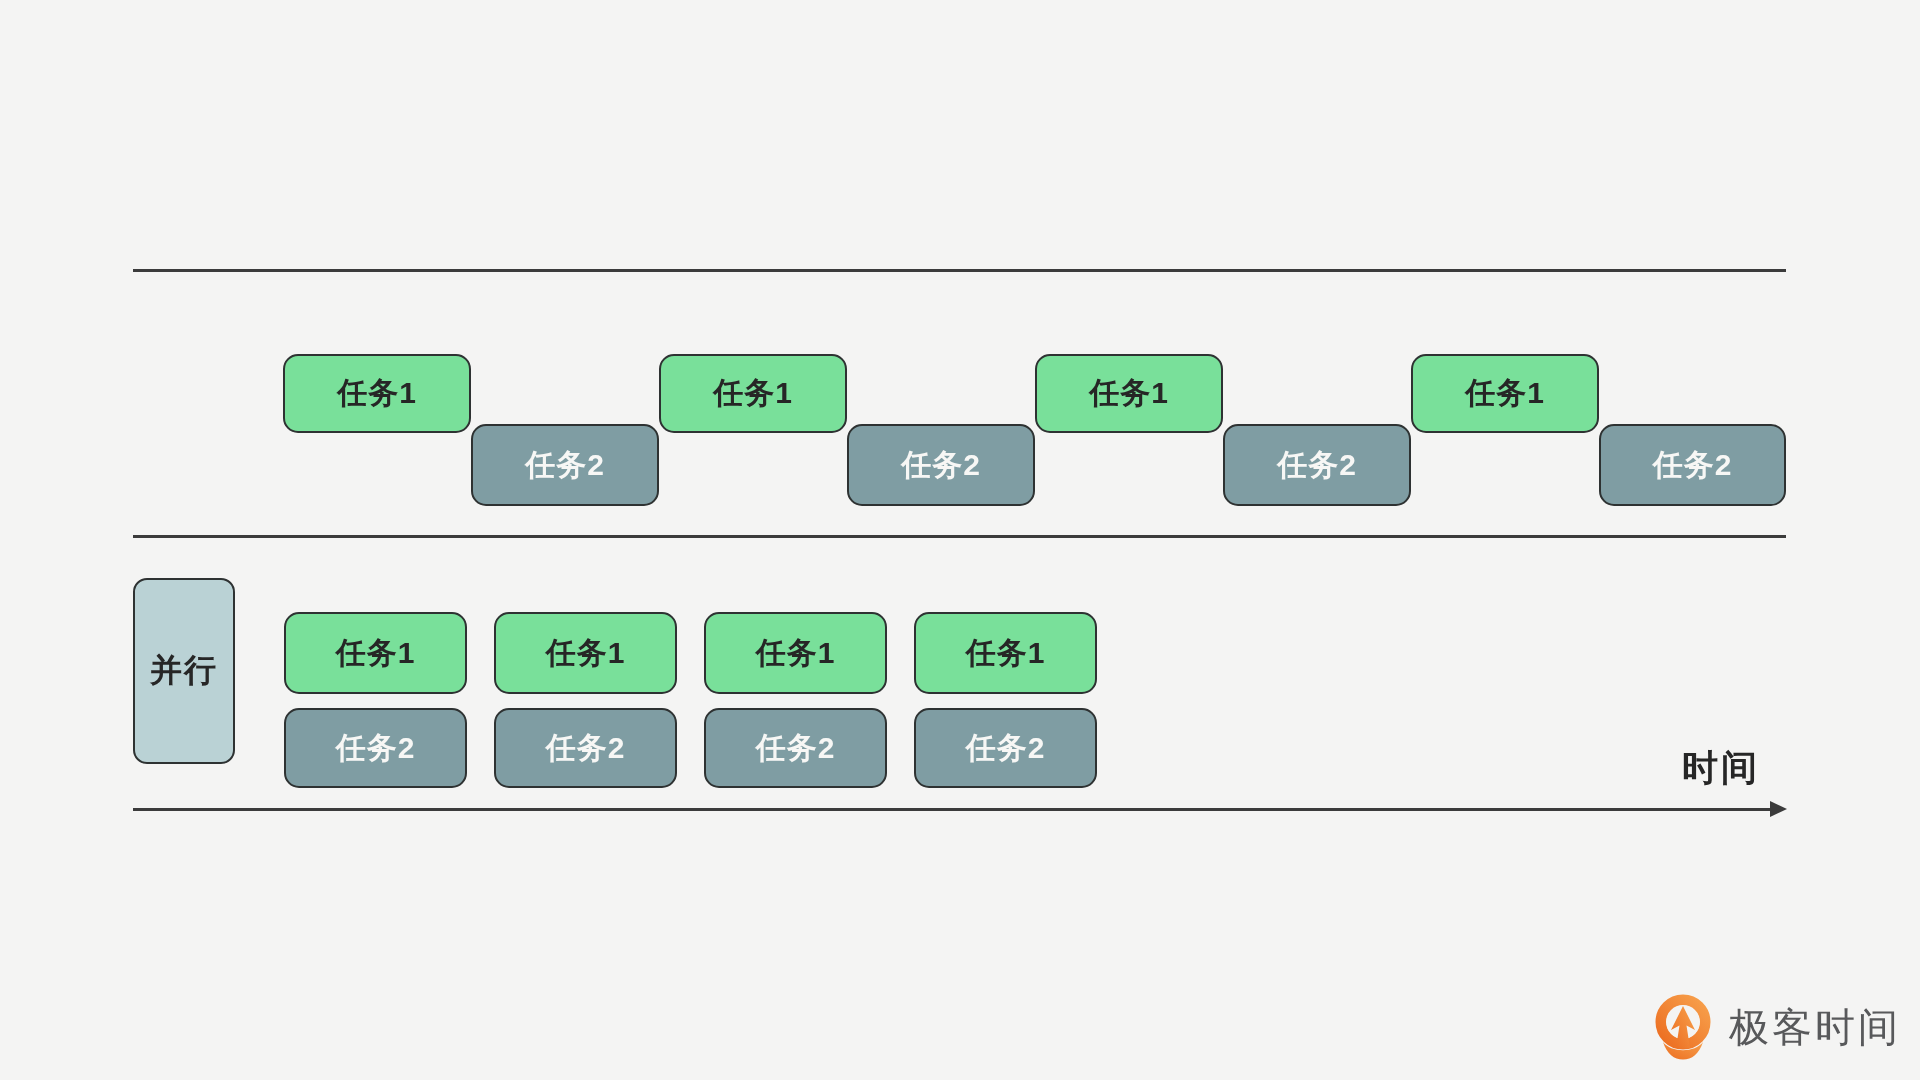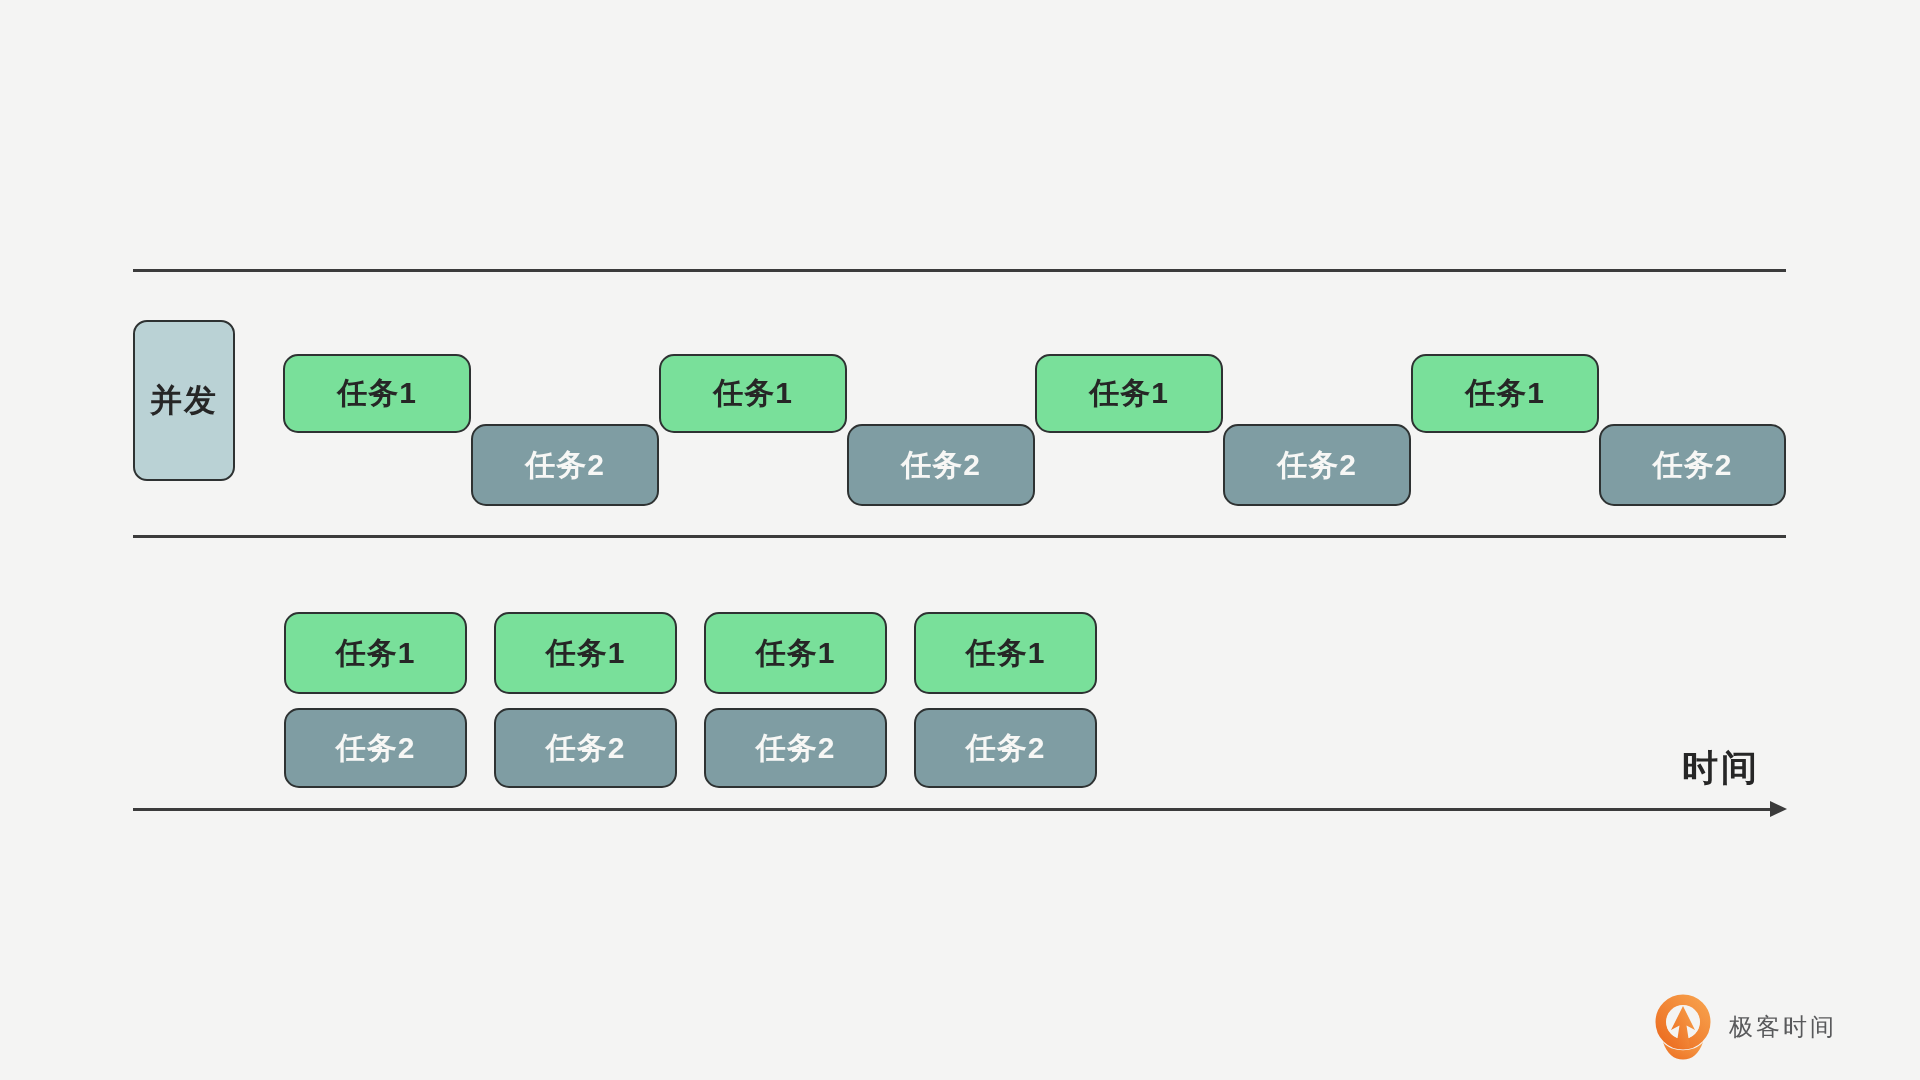--- a/index.html
+++ b/index.html
@@ -89,44 +89,44 @@
   }
   .logo {
     position: absolute;
     left: 1650px;
     top: 993px;
     display: flex;
     align-items: center;
   }
   .logo-text {
     margin-left: 13px;
-    font-size: 24px;
+    font-size: 40px;
     font-weight: 500;
     color: var(--logo-text-color, #58595b);
     letter-spacing: 3px;
   }
 </style>
 </head>
 <body>
 
 <div id="canvas">
 
   <div class="divider" style="top:269px"></div>
-  <div class="row-label" style="top:320px;height:161px">并发</div>
 
   <div class="task green" style="left:283px;top:320px;width:188px;height:79px">任务1</div>
   <div class="task slate" style="left:471px;top:399px;width:188px;height:82px">任务2</div>
   <div class="task green" style="left:659px;top:320px;width:188px;height:79px">任务1</div>
   <div class="task slate" style="left:847px;top:399px;width:188px;height:82px">任务2</div>
   <div class="task green" style="left:1035px;top:320px;width:188px;height:79px">任务1</div>
   <div class="task slate" style="left:1223px;top:399px;width:188px;height:82px">任务2</div>
   <div class="task green" style="left:1411px;top:320px;width:188px;height:79px">任务1</div>
   <div class="task slate" style="left:1599px;top:399px;width:187px;height:82px">任务2</div>
 
   <div class="divider" style="top:535px"></div>
+  <div class="row-label" style="top:578px;height:186px">并行</div>
 
   <div class="task green" style="left:284px;top:578px;width:183px;height:82px">任务1</div>
   <div class="task green" style="left:494px;top:578px;width:183px;height:82px">任务1</div>
   <div class="task green" style="left:704px;top:578px;width:183px;height:82px">任务1</div>
   <div class="task green" style="left:914px;top:578px;width:183px;height:82px">任务1</div>
 
   <div class="task slate" style="left:284px;top:683px;width:183px;height:80px">任务2</div>
   <div class="task slate" style="left:494px;top:683px;width:183px;height:80px">任务2</div>
   <div class="task slate" style="left:704px;top:683px;width:183px;height:80px">任务2</div>
   <div class="task slate" style="left:914px;top:683px;width:183px;height:80px">任务2</div>

